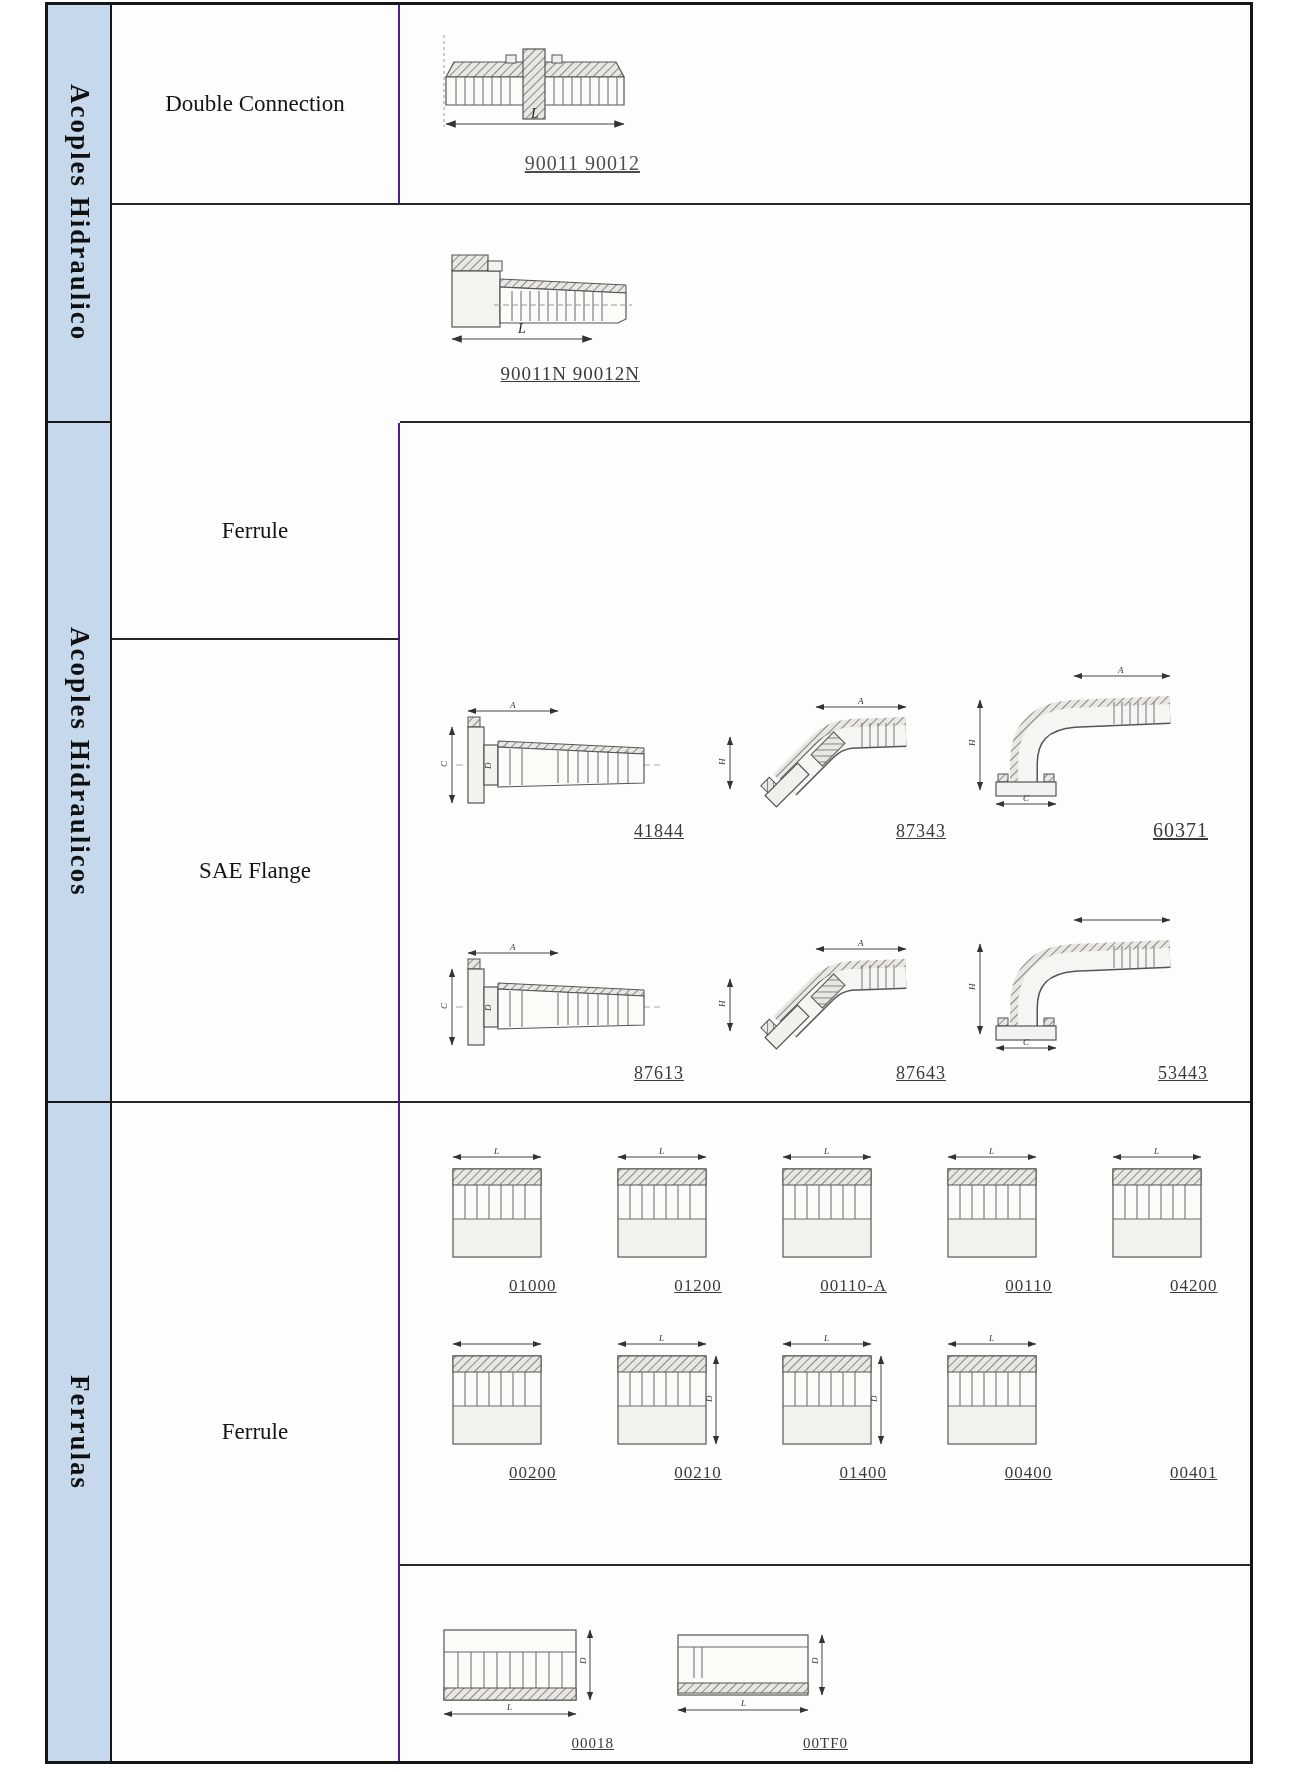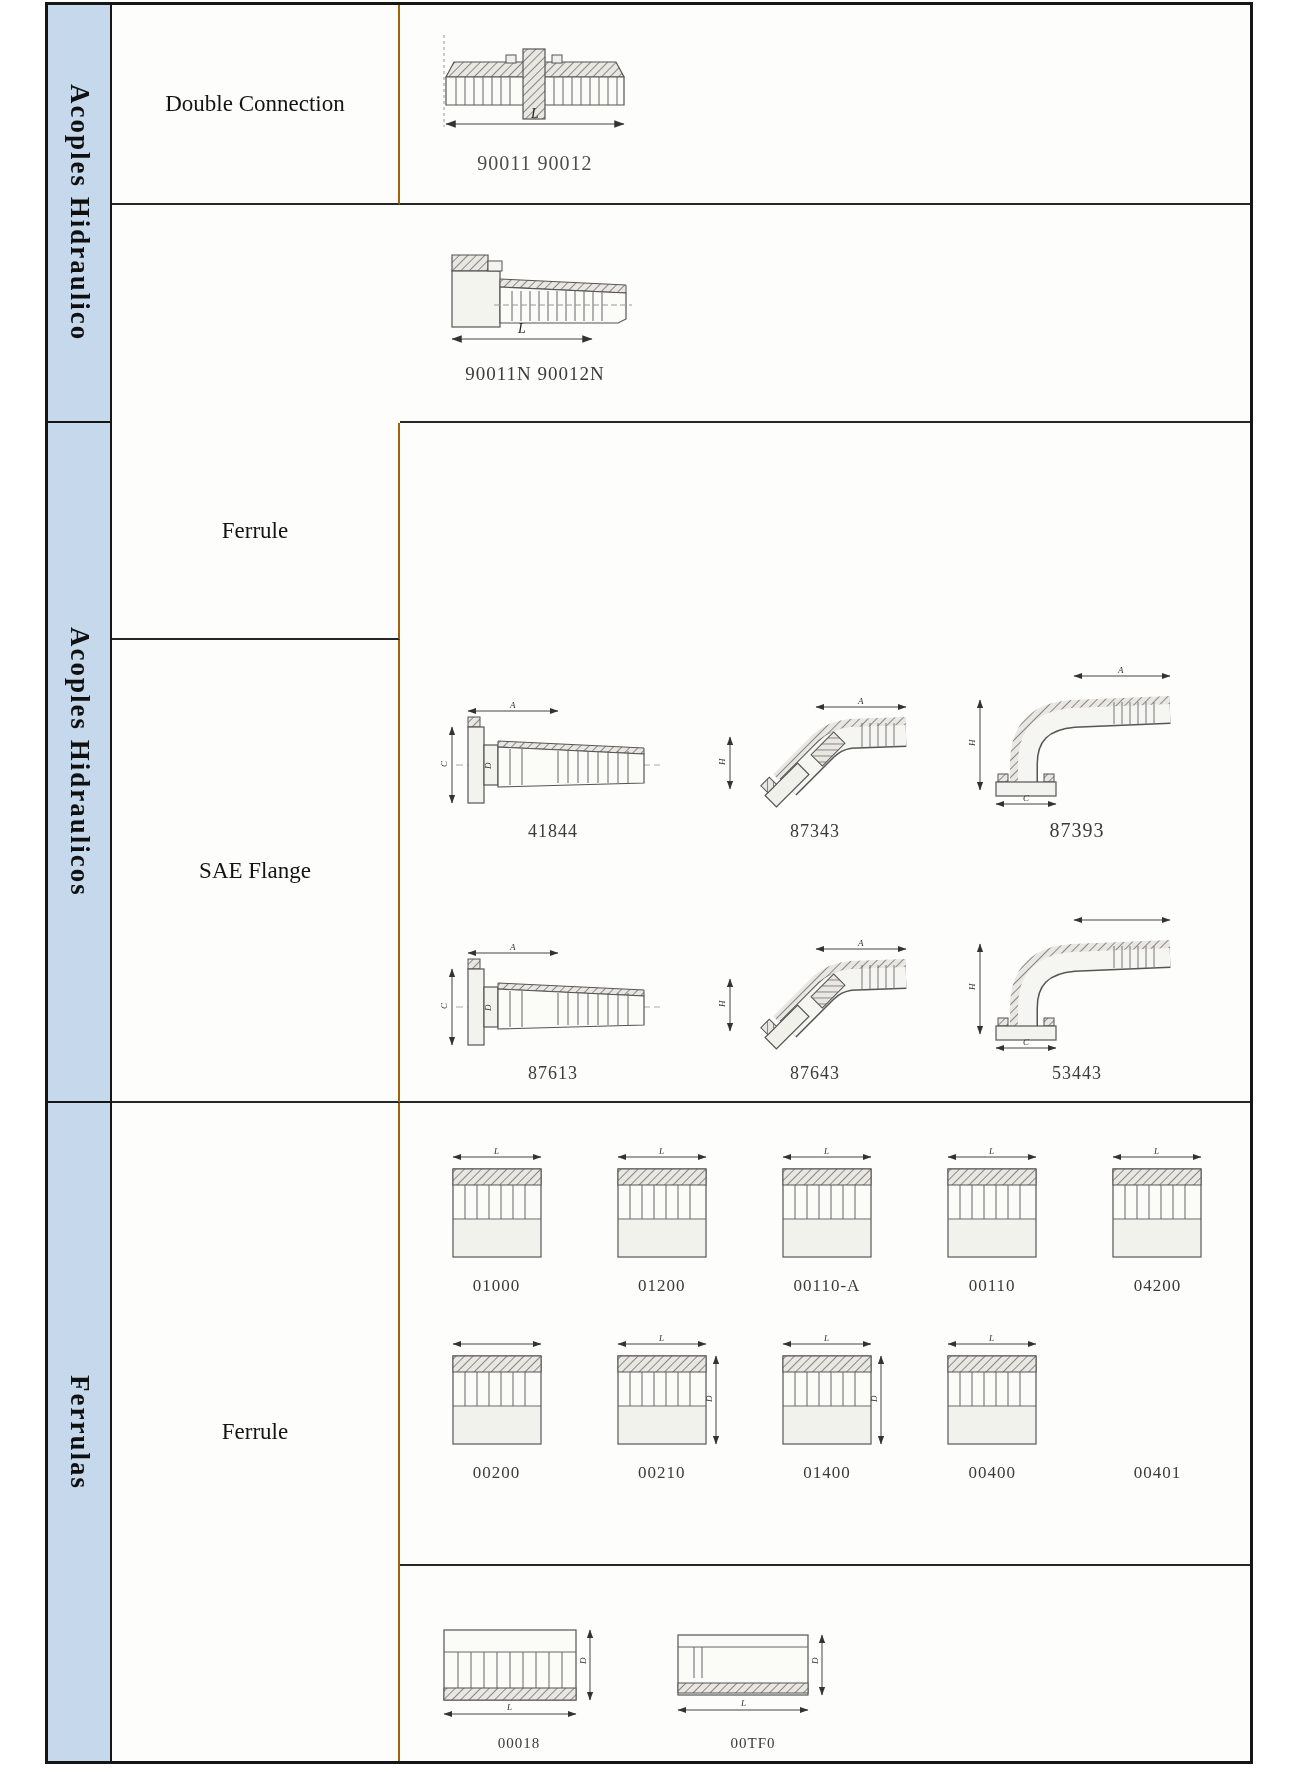--- a/index.html
+++ b/index.html
@@ -13,29 +13,29 @@
     grid-template-rows:200px 218px 217px 463px 463px 1fr;
   }
   .gcell{grid-column:1;background:#c6d9ec;border-right:2px solid #161616;
          display:flex;align-items:center;justify-content:center;}
   .g1{grid-row:1/3;border-bottom:2px solid #161616;}
   .g2{grid-row:3/5;border-bottom:2px solid #161616;}
   .g3{grid-row:5/7;}
   .vlabel{writing-mode:vertical-rl;font-weight:bold;font-size:27px;color:#101010;
           letter-spacing:2px;white-space:nowrap;}
 
-  .ncell{grid-column:2;border-right:2px solid #a16207;display:flex;align-items:center;
+  .ncell{grid-column:2;border-right:2px solid #4c1d95;display:flex;align-items:center;
          justify-content:center;font-size:23px;color:#141414;}
   .bb{border-bottom:2px solid #272727;}
   .n5{grid-row:5/7;}
 
   .dcell{grid-column:3;position:relative;overflow:hidden;}
 
   .fig{display:inline-block;vertical-align:top;}
-  .pn{text-align:center;color:#3a3a3a;font-size:19px;letter-spacing:1px;margin-top:6px;}
+  .pn{text-align:right;color:#3a3a3a;font-size:19px;letter-spacing:1px;margin-top:6px;text-decoration:underline;}
   .pn.gray{color:#4c4c4c;}
   .pn.small{font-size:17px;margin-top:2px;}
   .pn.mid{font-size:18px;}
   .pn.big{font-size:15px;}
 
   .figrow{display:flex;align-items:flex-end;}
   .d1pad{padding:22px 0 0 30px;}
   .d2pad{padding:28px 0 0 30px;}
   .d3pad{padding:32px 0 0 36px;}
   .d4pad{padding:24px 0 0 22px;}
@@ -239,21 +239,21 @@
         </svg>
         <div class="pn mid">87343</div>
       </div>
       <div class="sae-item">
         <svg width="230" height="145" viewBox="0 0 230 145">
           <use href="#sym-s90" width="230" height="145"></use>
           <text class="dimxs" x="156" y="9">A</text>
           <text class="dimxs" transform="rotate(-90 13,82)" x="13" y="82">H</text>
           <text class="dimxs" x="61" y="137">C</text>
         </svg>
-        <div class="pn mid" style="font-size:20px">87393</div>
+        <div class="pn mid" style="font-size:20px">60371</div>
       </div>
     </div>
     <div class="figrow d4row2">
       <div class="sae-item">
         <svg width="230" height="110" viewBox="0 0 230 110">
           <use href="#sym-sstr" width="230" height="110"></use>
           <text class="dimxs" x="72" y="7">A</text>
           <text class="dimxs" transform="rotate(-90 9,66)" x="9" y="66">C</text>
           <text class="dimxs" transform="rotate(-90 53,68)" x="53" y="68">D</text>
         </svg>

